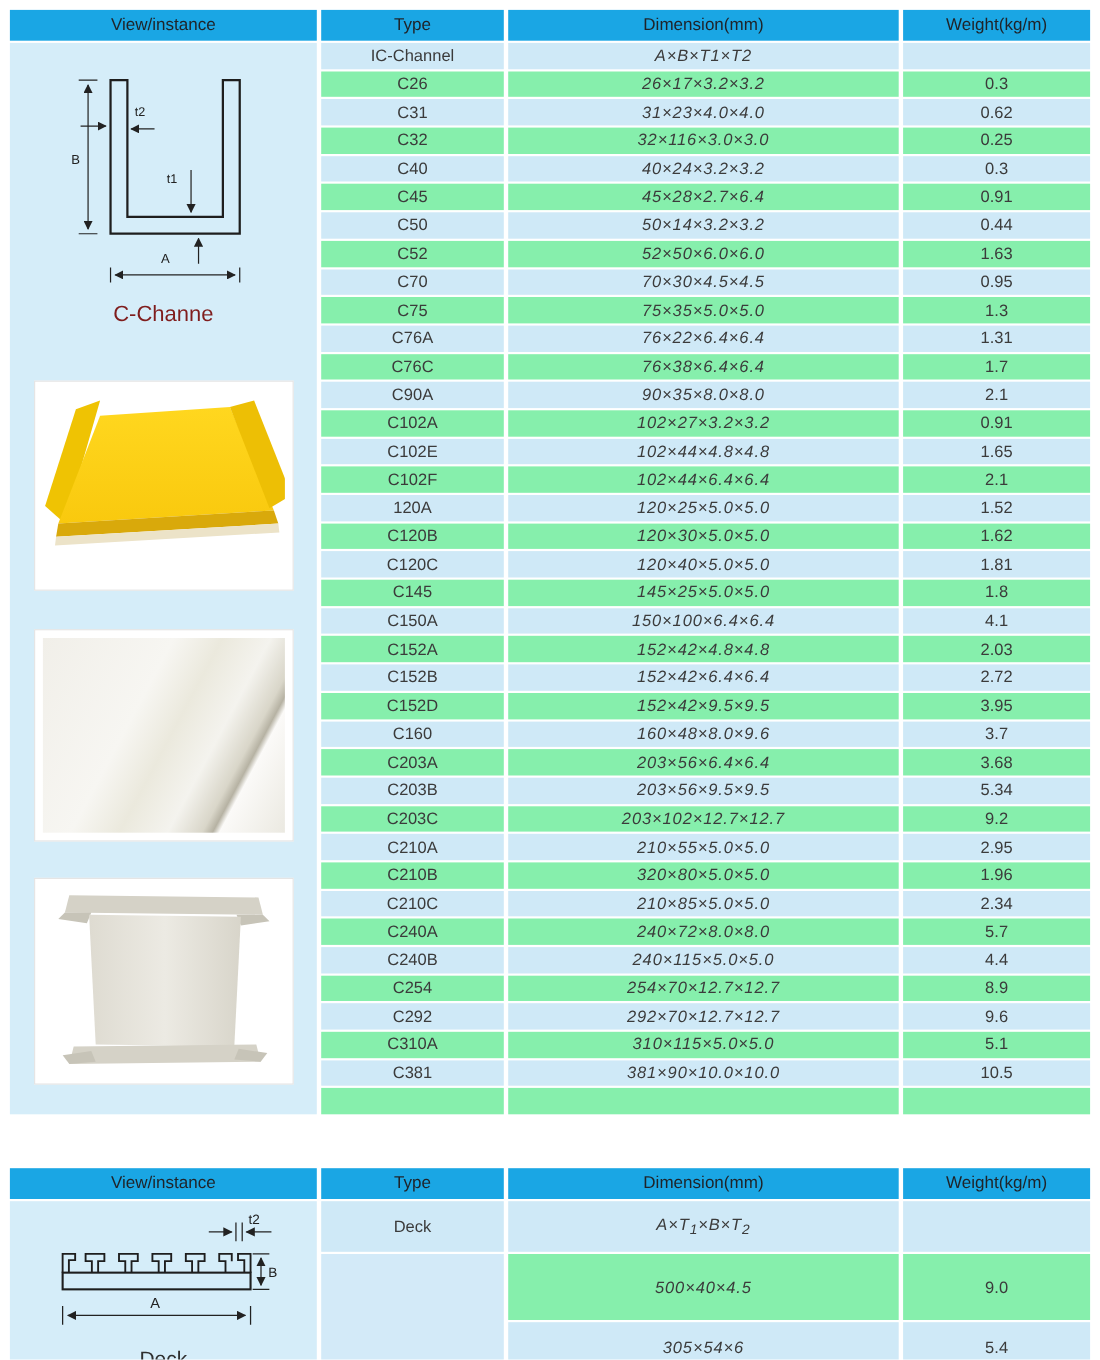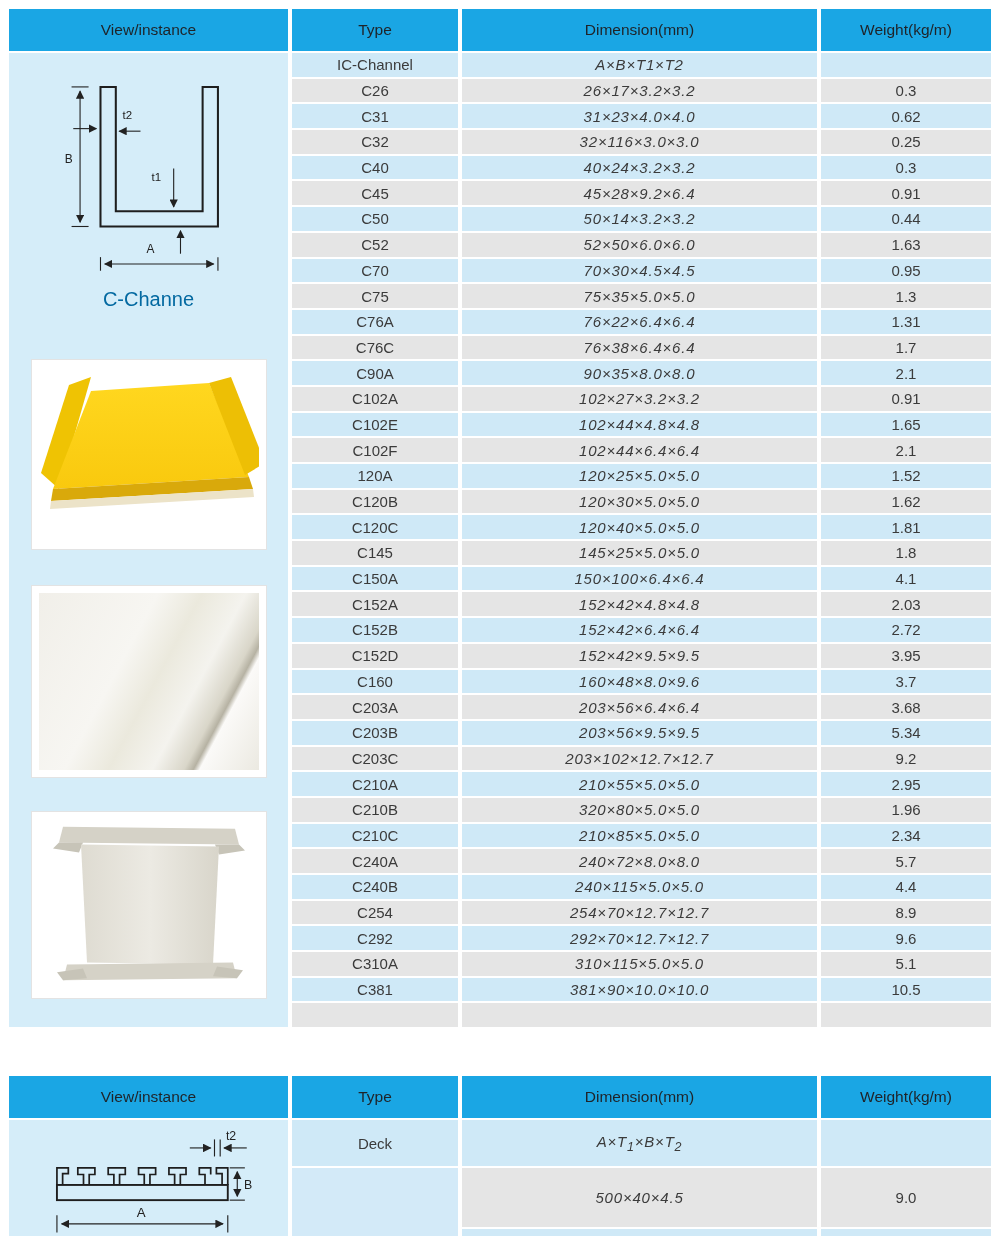--- a/index.html
+++ b/index.html
@@ -9,41 +9,41 @@
   }
   .page{width:1000px;height:1236px;position:relative;}
   table.spec{
     border-collapse:separate;border-spacing:4px 2px;
     width:990px;margin-left:5px;table-layout:fixed;
   }
   #t1{margin-top:7px;}
   #t2{margin-top:45px;}
   th.hdr{
     background:#1aa6e4;color:#1f2328;font-weight:normal;
-    font-size:15.5px;height:42px;padding:0;text-align:center;
+    font-size:15.5px;height:28px;padding:0;text-align:center;
   }
   td{
     padding:0;text-align:center;font-size:15px;height:23.7px;
     white-space:nowrap;overflow:hidden;color:#3b3b3b;
   }
   tr.even td{background:#cfe9f7;}
-  tr.odd  td{background:#e5e5e5;}
+  tr.odd  td{background:#86efac;}
   td.dim{letter-spacing:0.8px;font-style:italic;}
   td.view-cell{
     background:#d5edf9 !important;vertical-align:top;text-align:center;
     padding-top:22px;
   }
   td.view-cell2{
     background:#d5edf9 !important;vertical-align:top;text-align:center;
     padding-top:8px;
   }
   td.type-merged{background:#d3eaf8 !important;}
   #t2 td{height:46px;}
   #t2 td.row-mid{height:48px;}
-  .caption{font-size:20px;color:#0369a1;margin-top:10px;}
+  .caption{font-size:20px;color:#7f1d1d;margin-top:10px;}
   .caption-deck{font-size:19px;color:#2f2f2f;margin-top:10px;}
   .photo{
     width:236px;margin:0 auto;background:#ffffff;
     border:1px solid #e3e3e3;box-sizing:border-box;padding:7px;
   }
   .photo-inner{width:100%;height:100%;}
   .ph1{height:191px;margin-top:48px;}
   .ph2{height:193px;margin-top:35px;}
   .ph3{height:188px;margin-top:33px;}
   .surface{
@@ -162,21 +162,21 @@
           <td class="dim">32×116×3.0×3.0</td>
           <td>0.25</td>
         </tr>
         <tr class="even">
           <td>C40</td>
           <td class="dim">40×24×3.2×3.2</td>
           <td>0.3</td>
         </tr>
         <tr class="odd">
           <td>C45</td>
-          <td class="dim">45×28×9.2×6.4</td>
+          <td class="dim">45×28×2.7×6.4</td>
           <td>0.91</td>
         </tr>
         <tr class="even">
           <td>C50</td>
           <td class="dim">50×14×3.2×3.2</td>
           <td>0.44</td>
         </tr>
         <tr class="odd">
           <td>C52</td>
           <td class="dim">52×50×6.0×6.0</td>

